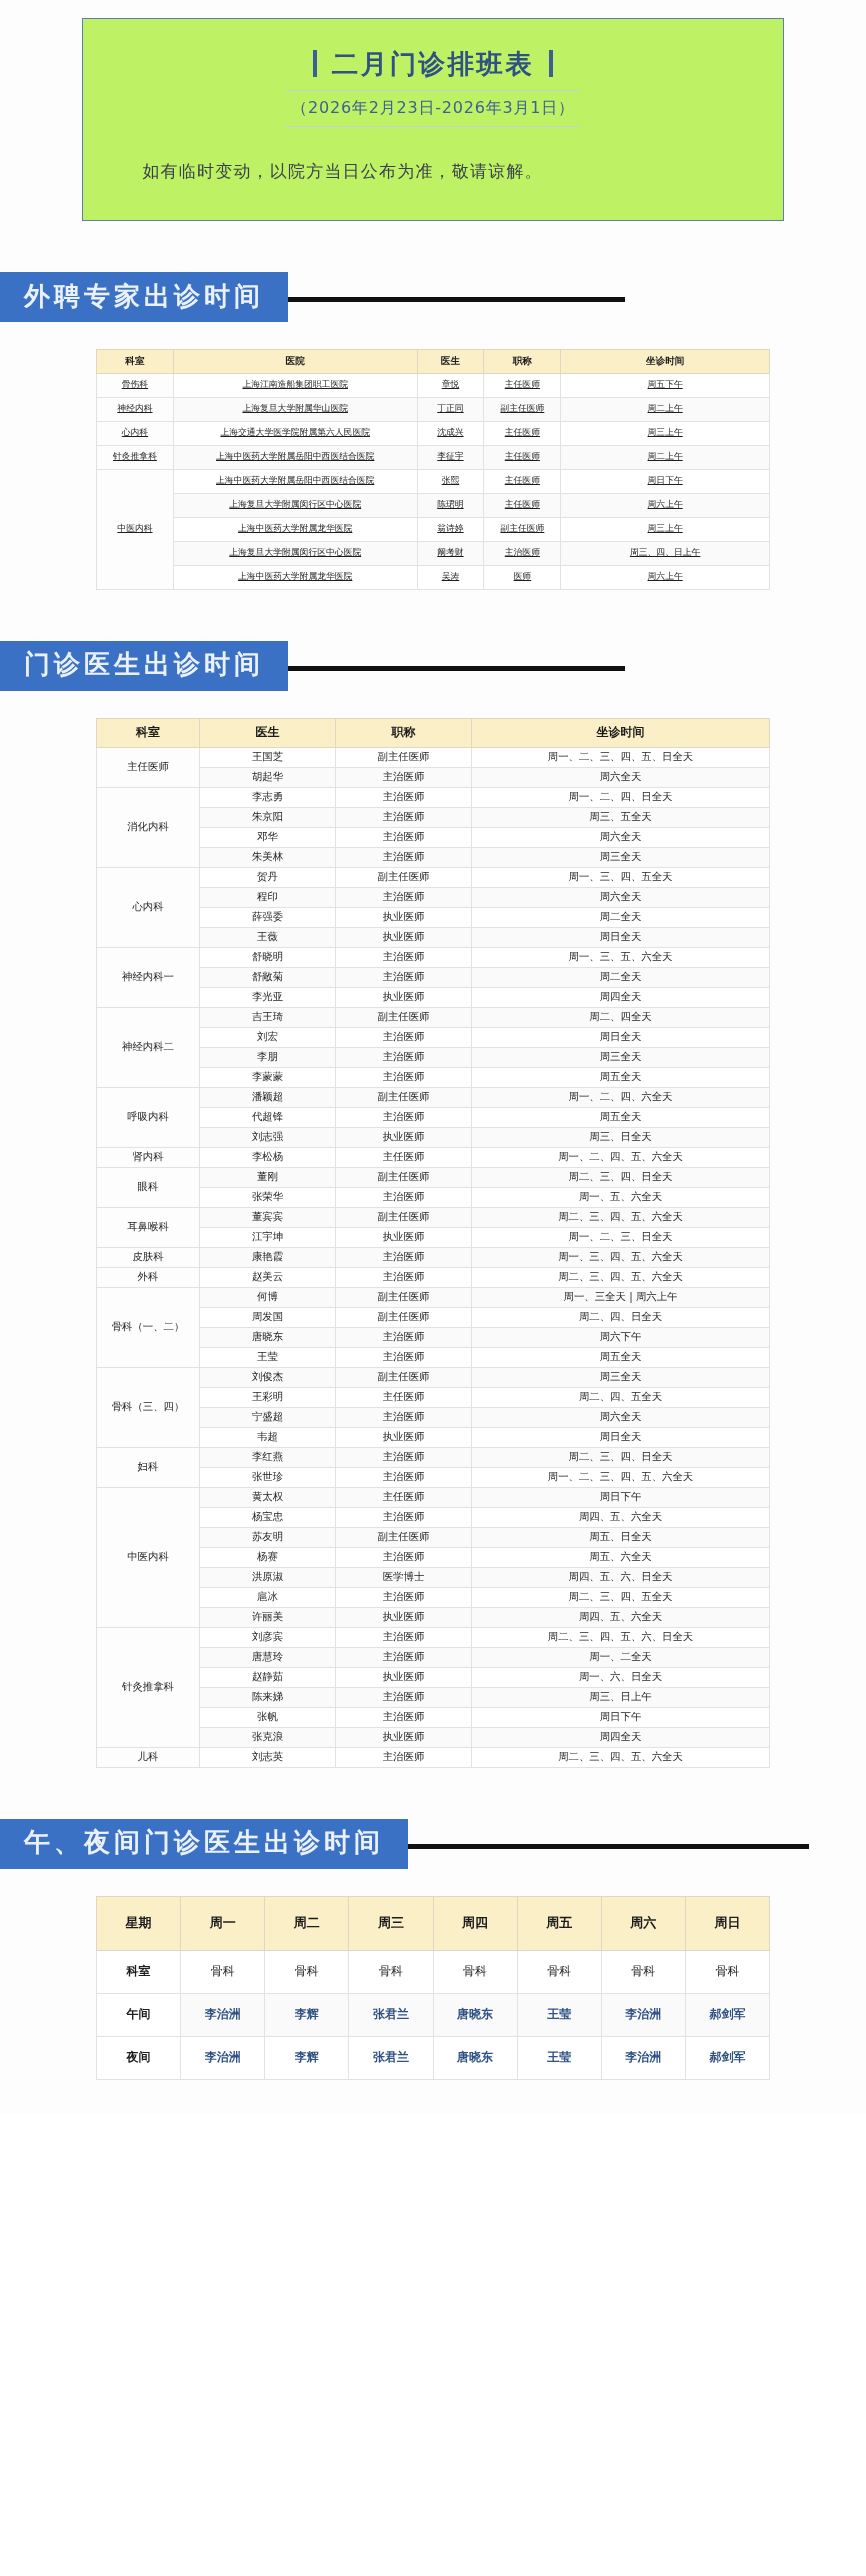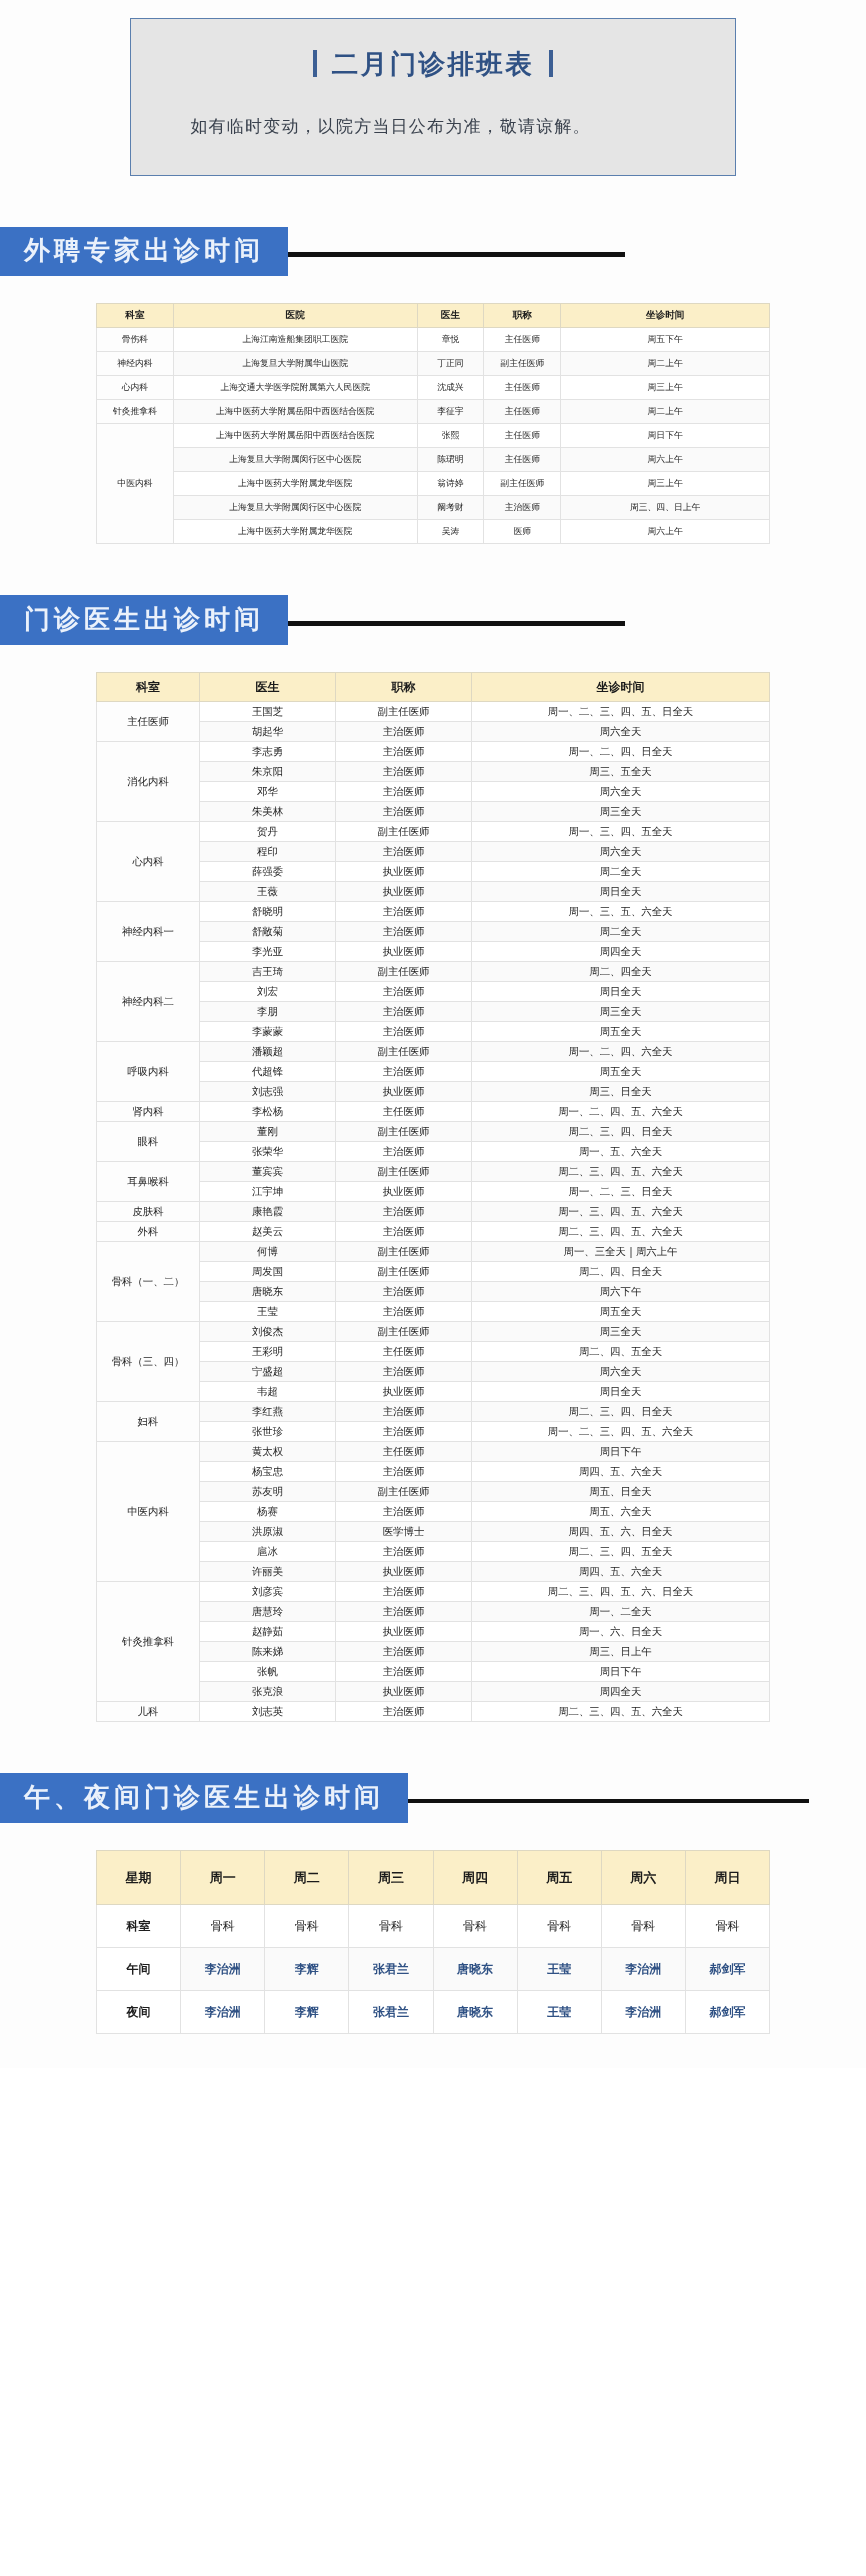--- a/index.html
+++ b/index.html
@@ -9,22 +9,22 @@
     background: #ffffff;
     font-family: "Liberation Sans", "DejaVu Sans", sans-serif;
     color: #222;
     -webkit-font-smoothing: antialiased;
   }
   .page { width: 866px; position: relative; background: #fdfdfd; }
 
   
   .intro-wrap { padding: 17.6px 0 0 0; display: flex; justify-content: center; }
   .intro-card {
-    width: 606px;
-    background: #e5e5e5;
+    width: 702px;
+    background: #bef264;
     border: 1.6px solid #5b7fae;
     padding: 27px 45px 32px 45px;
   }
   .intro-title-row {
     display: flex; align-items: center; justify-content: center; gap: 14.4px;
     margin-bottom: 8px;
   }
   .tick { width: 4px; height: 27px; background: #3c5f94; display: inline-block; }
   .intro-title {
     font-size: 26.5px; font-weight: 700; color: #2f5184; letter-spacing: 2.4px;
@@ -82,21 +82,21 @@
     color: #1e1e1e;
     text-align: center;
     background: #fff;
   }
   table.sched tr:nth-child(even) td { background: #fafafa; }
   td.dept { background: #fdfdfd !important; }
 
   
   #table-expert { width: 674px; font-size: 8.8px; }
   #table-expert th { height: 24px; font-size: 9.6px; }
-  #table-expert td { height: 24px; padding: 1.6px 3.2px; }
+  #table-expert td { height: 24px; padding: 1.6px 3.2px; text-decoration: underline; }
   #table-expert col.c1 { width: 77px; }
   #table-expert col.c2 { width: 244px; }
   #table-expert col.c3 { width: 67px; }
   #table-expert col.c4 { width: 77px; }
   #table-expert col.c5 { width: 209px; }
 
   
   #table-outpatient { width: 674px; font-size: 10.4px; }
   #table-outpatient th { height: 29px; font-size: 12px; }
   #table-outpatient td { height: 20px; padding: 0.8px 3.2px; }
@@ -122,20 +122,23 @@
 <body>
 
 <div class="page">
 
   <div class="intro-wrap">
     <div class="intro-card">
       <div class="intro-title-row">
         <span class="tick"></span>
         <span class="intro-title">二月门诊排班表</span>
         <span class="tick"></span>
+      </div>
+      <div class="intro-sub-wrap">
+        <span class="intro-sub">（2026年2月23日-2026年3月1日）</span>
       </div>
       <div class="intro-body">
         <div class="intro-line note">如有临时变动，以院方当日公布为准，敬请谅解。</div>
       </div>
     </div>
   </div>
 
   <div class="section">
     <div class="banner-wrap">
       <div class="banner">外聘专家出诊时间</div>

